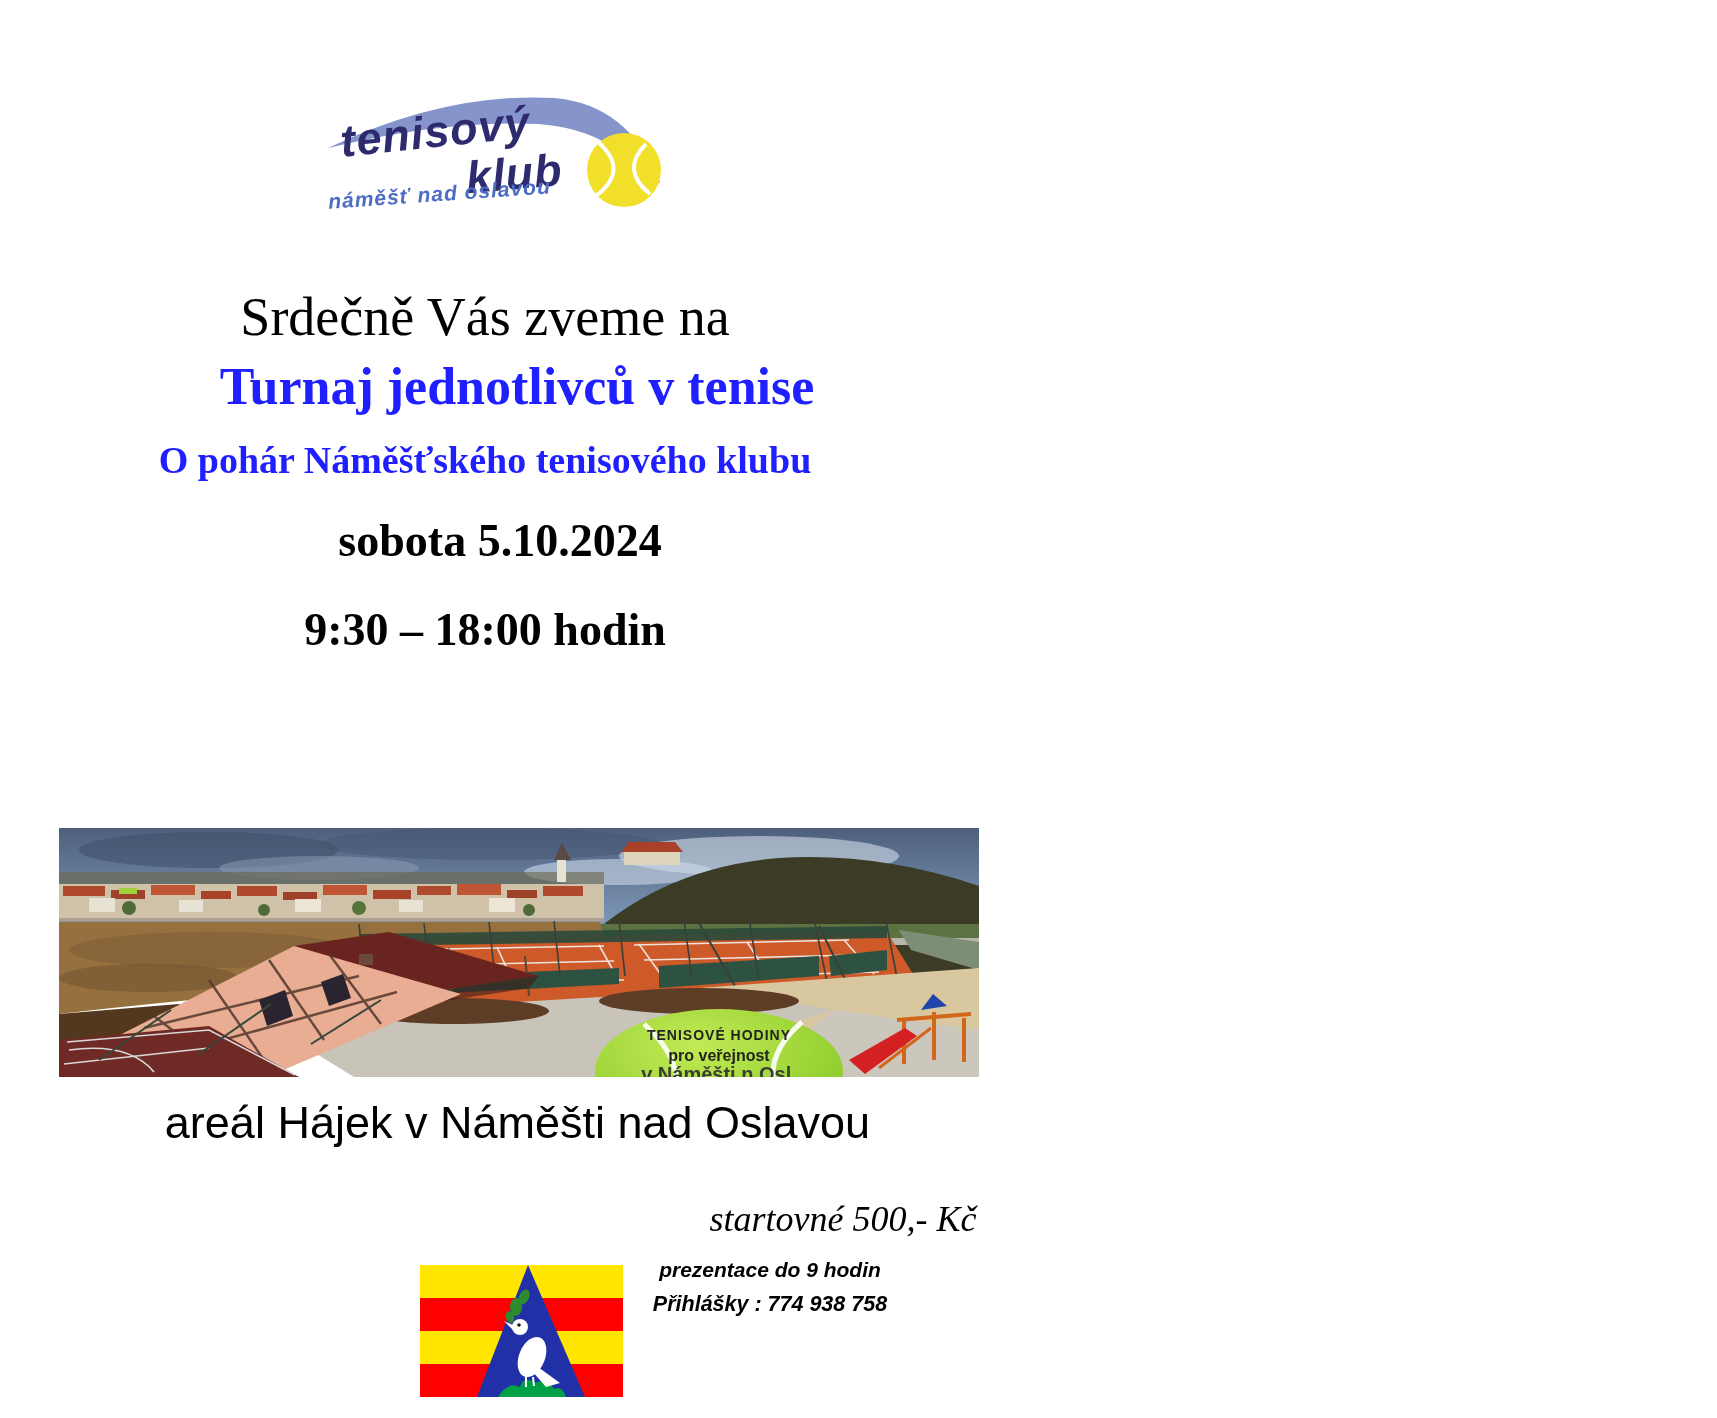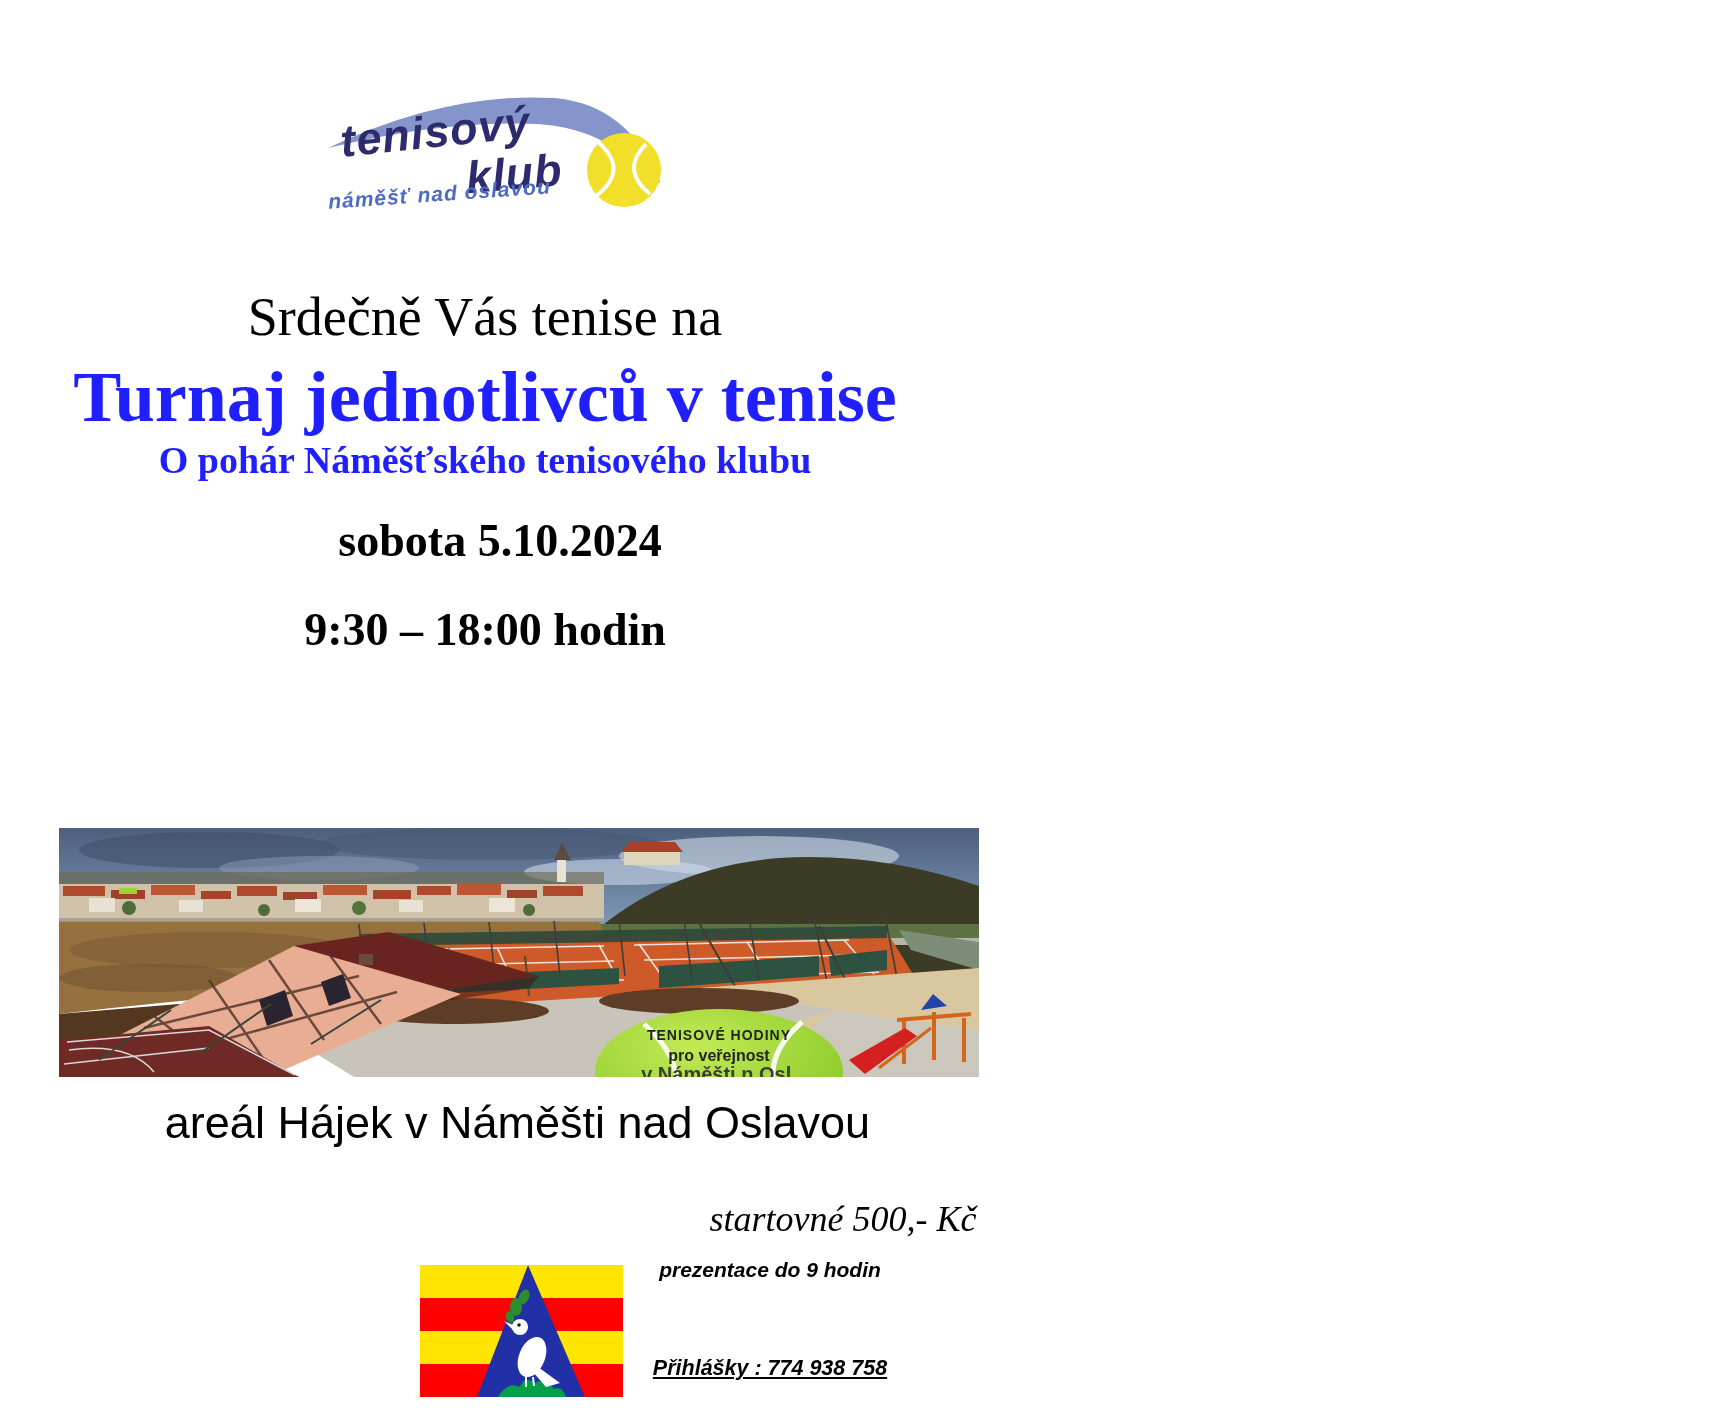--- a/index.html
+++ b/index.html
@@ -12,40 +12,40 @@
   #logo{left:326px;top:82px;width:344px;height:140px;}
   #logo svg{position:absolute;left:0;top:0;}
   .logo-txt{position:absolute;font-family:"Liberation Sans",sans-serif;
             font-weight:bold;font-style:italic;color:#2d2a6e;white-space:nowrap;}
   #logo-line1{left:14px;top:24px;font-size:45px;letter-spacing:1px;transform:rotate(-6deg);}
   #logo-line2{left:140px;top:66px;font-size:45px;letter-spacing:1px;transform:rotate(-5deg);}
   #logo-sub{left:2px;top:100px;font-size:21px;color:#4d6cc3;transform:rotate(-4deg);letter-spacing:1px;}
 
   
   .h-intro{left:0;top:288px;width:970px;font-size:54px;line-height:1.1;}
-  .h-title{left:0;top:358px;width:970px;font-size:72px;font-weight:bold;color:#1f1fff;line-height:1.1;}
+  .h-title{left:0;top:358px;width:970px;font-size:52px;font-weight:bold;color:#1f1fff;line-height:1.1;padding-left:32px;}
   .h-sub{left:0;top:440px;width:970px;font-size:38px;font-weight:bold;color:#1f1fff;line-height:1.1;}
   .h-date{left:0;top:516px;width:970px;font-size:46px;font-weight:bold;line-height:1.1;margin-left:15px;}
   .h-time{left:0;top:605px;width:970px;font-size:46px;font-weight:bold;line-height:1.1;}
 
   
   #photo{left:59px;top:828px;width:920px;height:249px;overflow:hidden;}
   .badge-txt{position:absolute;width:250px;left:535px;text-align:center;
              font-family:"Liberation Sans",sans-serif;font-weight:bold;color:#22251c;}
   #badge-l1{top:199px;font-size:14px;letter-spacing:1px;}
   #badge-l2{top:219px;font-size:16px;}
   #badge-l3{top:235px;font-size:20px;font-weight:600;color:#3a4030;}
 
   
   .venue{left:0;top:1098px;width:1035px;font-size:45px;font-family:"Liberation Sans",sans-serif;line-height:1.1;}
   .fee{left:593px;top:1200px;width:500px;font-size:36px;font-style:italic;line-height:1.1;}
   .small-note{left:620px;width:300px;font-family:"Liberation Sans",sans-serif;
               font-style:italic;font-weight:bold;}
   #note1{top:1258px;font-size:21px;}
-  #note2{top:1356px;font-size:21.5px;text-decoration:underline;}
+  #note2{top:1292px;font-size:21.5px;}
 
   
   #flag{left:420px;top:1265px;width:203px;height:132px;}
 </style>
 </head>
 <body>
 
 <div id="logo" class="abs">
   <svg width="344" height="140" viewBox="0 0 344 140">
 
@@ -55,21 +55,21 @@
       <circle cx="298" cy="88" r="37" fill="#f2df2a"></circle>
       <path d="M 272,60 Q 304,88 270,114" stroke="#ffffff" stroke-width="4" fill="none"></path>
       <path d="M 320,62 Q 294,88 324,112" stroke="#ffffff" stroke-width="4" fill="none"></path>
     </g>
   </svg>
   <div id="logo-line1" class="logo-txt">tenisový</div>
   <div id="logo-line2" class="logo-txt">klub</div>
   <div id="logo-sub" class="logo-txt">náměšť nad oslavou</div>
 </div>
 
-<div class="abs ctr h-intro">Srdečně Vás tenise na</div>
+<div class="abs ctr h-intro">Srdečně Vás zveme na</div>
 <div class="abs ctr h-title">Turnaj jednotlivců v tenise</div>
 <div class="abs ctr h-sub">O pohár Náměšťského tenisového klubu</div>
 <div class="abs ctr h-date">sobota 5.10.2024</div>
 <div class="abs ctr h-time">9:30 – 18:00 hodin</div>
 
 <div id="photo" class="abs">
   <svg width="920" height="249" viewBox="0 0 920 249">
     <defs>
       <linearGradient id="skyG" x1="0" y1="0" x2="0" y2="1">
         <stop offset="0" stop-color="#4d5f7d"></stop>

